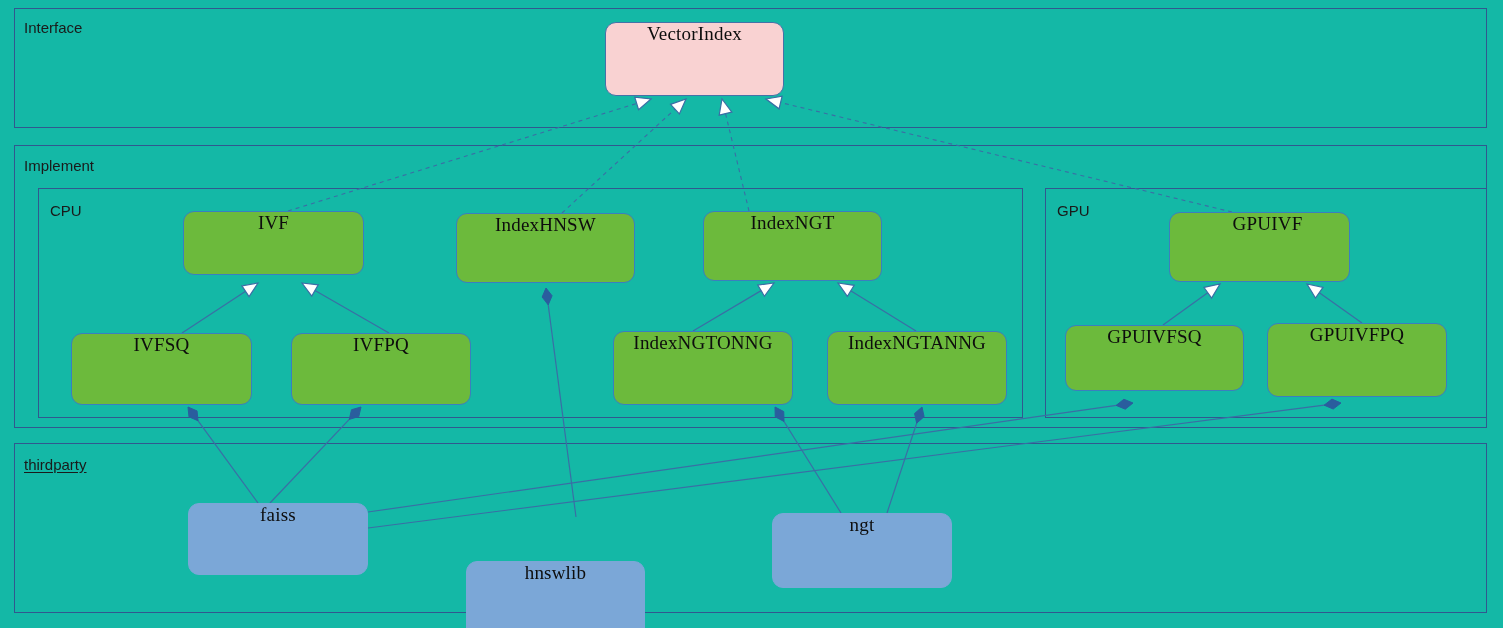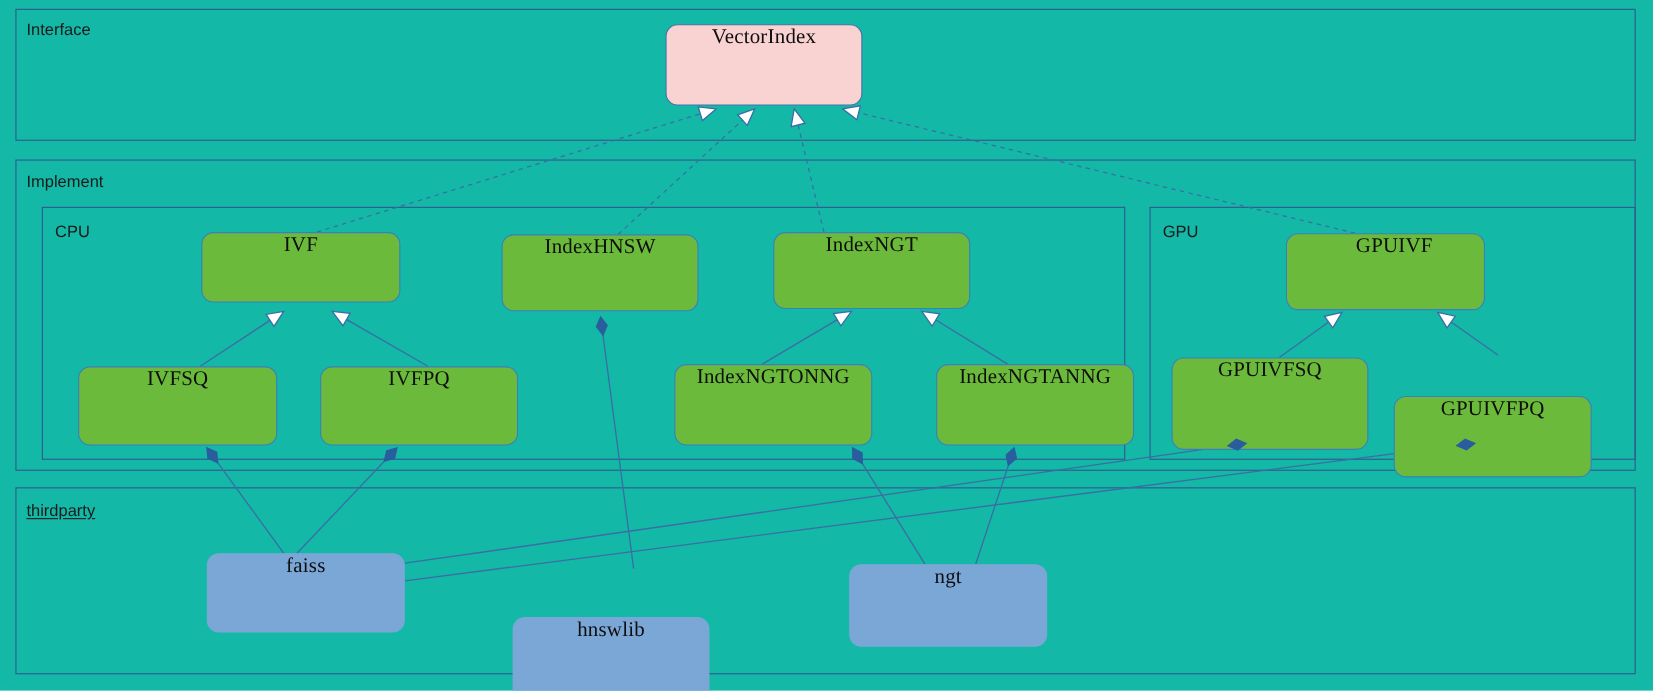--- a/index.html
+++ b/index.html
@@ -138,27 +138,27 @@
       </div>
       <div class="node impl" style="left: 71px; top: 333px; width: 181px; height: 72px;">
         <span>IVFSQ</span>
       </div>
       <div class="node impl" style="left: 291px; top: 333px; width: 180px; height: 72px;">
         <span>IVFPQ</span>
       </div>
       <div class="node impl" style="left: 613px; top: 331px; width: 180px; height: 74px;">
         <span>IndexNGTONNG</span>
       </div>
-      <div class="node impl" style="left: 827px; top: 331px; width: 180px; height: 74px; margin-left: 24px;">
+      <div class="node impl" style="left: 827px; top: 331px; width: 180px; height: 74px;">
         <span>IndexNGTANNG</span>
       </div>
-      <div class="node impl" style="left: 1065px; top: 325px; width: 179px; height: 84px;">
+      <div class="node impl" style="left: 1065px; top: 325px; width: 179px; height: 66px;">
         <span>GPUIVFSQ</span>
       </div>
-      <div class="node impl" style="left: 1267px; top: 323px; width: 180px; height: 74px; margin-top: 37px;">
+      <div class="node impl" style="left: 1267px; top: 323px; width: 180px; height: 74px;">
         <span>GPUIVFPQ</span>
       </div>
       <div class="node third" style="left: 188px; top: 503px; width: 180px; height: 72px;">
         <span>faiss</span>
       </div>
       <div class="node third" style="left: 466px; top: 517px; width: 179px; height: 84px; margin-top: 44px;">
         <span>hnswlib</span>
       </div>
       <div class="node third" style="left: 772px; top: 513px; width: 180px; height: 75px;">
         <span>ngt</span>

